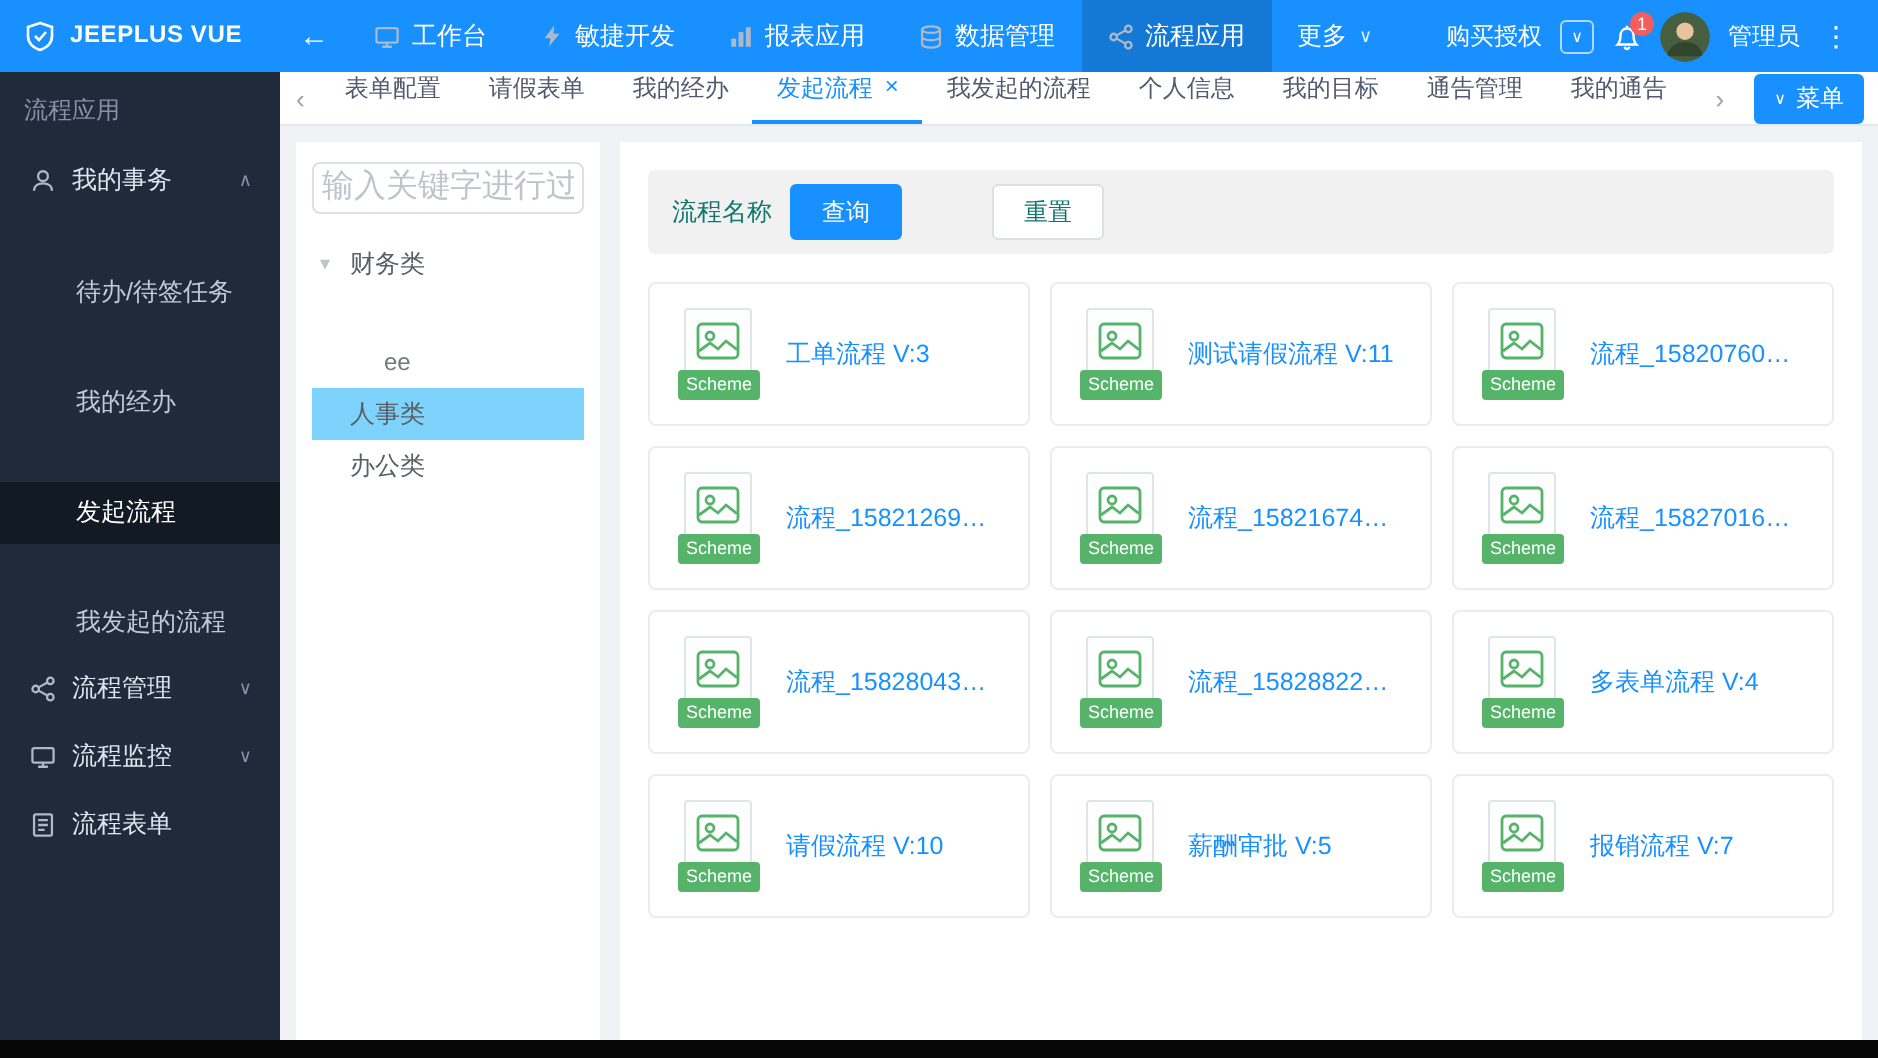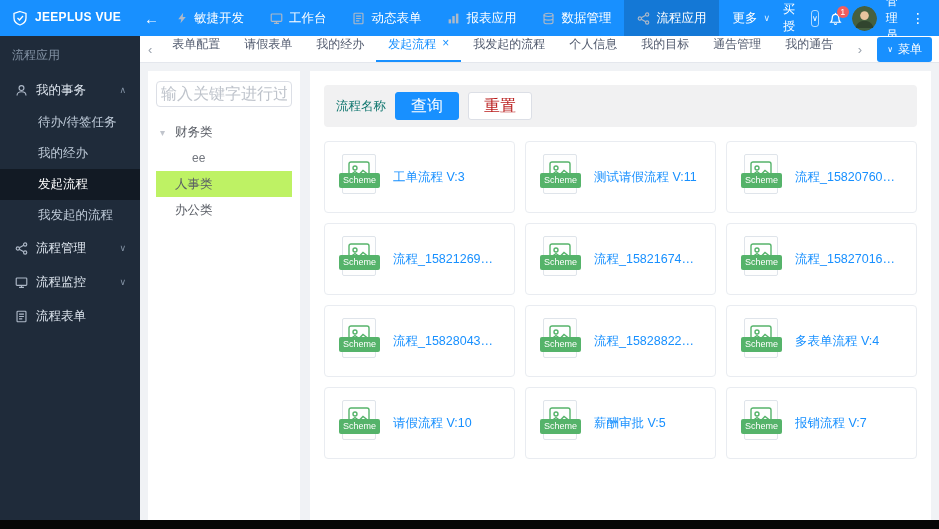--- a/index.html
+++ b/index.html
@@ -22,21 +22,21 @@
   .dots { font-size: 14px; cursor: pointer; padding: 0 2px; }
 
   
   .layout { display: flex; height: 493px; }
 
   
   .sidebar { width: 140px; background: #1f2b3a; flex-shrink: 0; color: #c4cedb; font-size: 12.5px; }
   .sidebar-title { color: #8493a5; font-size: 12px; padding: 11px 0 9px 12px; }
   .side-group { display: flex; align-items: center; gap: 8px; height: 34px; padding: 0 14px 0 15px; cursor: pointer; color: #dde5ee; }
   .side-group .chev { margin-left: auto; font-size: 9px; color: #8493a5; }
-  .side-children .side-item { height: 31px; display: flex; align-items: center; padding-left: 38px; cursor: pointer; color: #bfcbd9; }
+  .side-children .side-item { height: 31px; display: flex; align-items: center; padding-left: 38px; cursor: pointer; color: #bfcbd9; margin-top: 24px; }
   .side-children .side-item.active { background: #121a24; color: #ffffff; }
   .side-icon { display: flex; flex-shrink: 0; color: #aeb9c8; }
 
   
   .right-side { flex: 1; display: flex; flex-direction: column; min-width: 0; }
   .tabbar { height: 27px; background: #fff; border-bottom: 1px solid #e4e7ed; display: flex; align-items: center; font-size: 12px; color: #515a6e; flex-shrink: 0; }
   .tab-arrow { padding: 0 8px; color: #9aa2ad; cursor: pointer; font-size: 13px; }
   .tabs { display: flex; flex: 1; height: 100%; overflow: hidden; }
   .tab { display: flex; padding: 0 12px; height: 100%; cursor: pointer; white-space: nowrap; }
   .tab.active { color: #1890ff; border-bottom: 2px solid #1890ff; }
@@ -46,37 +46,37 @@
 
   
   .content { flex: 1; display: flex; gap: 10px; padding: 8px; min-height: 0; }
   .tree-panel { width: 152px; background: #fff; flex-shrink: 0; padding: 10px 8px; }
   .tree-filter { width: 100%; height: 26px; border: 1px solid #dcdfe6; border-radius: 4px; padding: 0 4px; font-size: 16px; color: #606266; outline: none; font-family: inherit; }
   .tree-filter::placeholder { color: #bfc4cc; }
   .tree { margin-top: 12px; font-size: 12.5px; color: #5a5e66; }
   .tree-node { height: 26px; display: flex; align-items: center; cursor: pointer; padding-left: 4px; }
   .tree-node .tcaret { width: 15px; font-size: 10px; color: #c0c4cc; }
   .tree-node.leaf { padding-left: 19px; }
-  .tree-node.child { padding-left: 36px; font-size: 12px; color: #73777f; }
-  .tree-node.selected { background: #bef264; }
+  .tree-node.child { padding-left: 36px; font-size: 12px; color: #73777f; margin-top: 23px; }
+  .tree-node.selected { background: #7dd3fc; }
 
   .main-panel { flex: 1; background: #fff; padding: 14px; min-width: 0; }
   .filter-bar { background: #f1f1f2; border-radius: 4px; height: 42px; display: flex; align-items: center; gap: 9px; padding: 0 12px; margin-bottom: 14px; }
   .filter-label { font-size: 12.5px; color: #0f766e; }
   .filter-input { width: 168px; height: 28px; border: 1px solid #dcdfe6; border-radius: 4px; padding: 0 10px; font-size: 12px; background: #fff; outline: none; font-family: inherit; }
   .filter-input::placeholder { color: #bfc4cc; }
-  .btn { height: 28px; border-radius: 3px; font-size: 16px; padding: 0 15px; cursor: pointer; font-family: inherit; }
+  .btn { height: 28px; border-radius: 3px; font-size: 12px; padding: 0 15px; cursor: pointer; font-family: inherit; }
   .btn-primary { background: #1890ff; border: 1px solid #1890ff; color: #fff; }
-  .btn-default { background: #fff; border: 1px solid #dcdfe6; color: #b91c1c; }
+  .btn-default { background: #fff; border: 1px solid #dcdfe6; color: #0f766e; margin-left: 36px; }
 
   .card-grid { display: grid; grid-template-columns: repeat(3, 1fr); gap: 10px; grid-auto-rows: 72px; }
   .card { border: 1px solid #e9ecf1; border-radius: 4px; background: #fff; display: flex; align-items: center; gap: 14px; padding: 0 14px; cursor: pointer; overflow: hidden; }
   .card-icon { position: relative; width: 40px; height: 46px; flex-shrink: 0; }
   .file-box { position: absolute; top: 0; left: 3px; width: 34px; height: 40px; border: 1px solid #dfe4ea; border-radius: 2px; background: #fefefe; display: flex; justify-content: center; padding-top: 6px; }
-  .scheme-badge { position: absolute; bottom: 12px; left: 0; background: #55b36a; color: #fff; font-size: 9px; line-height: 1; padding: 3px 4px; border-radius: 2px; }
+  .scheme-badge { position: absolute; bottom: 0; left: 0; background: #55b36a; color: #fff; font-size: 9px; line-height: 1; padding: 3px 4px; border-radius: 2px; }
   .card-link { color: #1890ff; font-size: 12.5px; white-space: nowrap; overflow: hidden; text-overflow: ellipsis; }
 
   .bottom-strip { position: absolute; left: 0; right: 0; bottom: 0; height: 9px; background: #060606; }
 </style>
 </head>
 <body>
 
 <header class="topbar">
   <div class="logo">
     <span class="side-icon">
@@ -84,43 +84,34 @@
           <path d="M8 1.5 L14 3.5 V8 C14 11.5 11.5 13.8 8 15 C4.5 13.8 2 11.5 2 8 V3.5 Z"></path>
           <path d="M5.5 8 L7.5 10 L11 6"></path>
         </svg>
     </span>
     <span>JEEPLUS VUE</span>
   </div>
   <div class="back-btn">←</div>
   <nav class="top-nav">
     <div class="nav-item">
       <span class="side-icon">
+          <svg width="13" height="13" viewBox="0 0 16 16" fill="none" stroke="currentColor" stroke-width="1.4">
+            <rect x="1.5" y="2.5" width="13" height="9" rx="1"></rect>
+            <path d="M8 11.5 V14 M5 14 H11"></path>
+          </svg>
+        </span>
+      <span>工作台</span>
+    </div>
+    <div class="nav-item">
+      <span class="side-icon">
           <svg width="12" height="12" viewBox="0 0 16 16" fill="currentColor">
             <path d="M9.5 1 L3 9.5 H7 L6 15 L13 6.5 H9 Z"></path>
           </svg>
         </span>
       <span>敏捷开发</span>
-    </div>
-    <div class="nav-item">
-      <span class="side-icon">
-          <svg width="13" height="13" viewBox="0 0 16 16" fill="none" stroke="currentColor" stroke-width="1.4">
-            <rect x="1.5" y="2.5" width="13" height="9" rx="1"></rect>
-            <path d="M8 11.5 V14 M5 14 H11"></path>
-          </svg>
-        </span>
-      <span>工作台</span>
-    </div>
-    <div class="nav-item">
-      <span class="side-icon">
-          <svg width="13" height="13" viewBox="0 0 16 16" fill="none" stroke="currentColor" stroke-width="1.4">
-            <rect x="2.5" y="1.5" width="11" height="13" rx="1"></rect>
-            <path d="M5 5 H11 M5 8 H11 M5 11 H9"></path>
-          </svg>
-        </span>
-      <span>动态表单</span>
     </div>
     <div class="nav-item">
       <span class="side-icon">
           <svg width="13" height="13" viewBox="0 0 16 16" fill="currentColor">
             <rect x="2" y="9" width="3" height="5"></rect>
             <rect x="6.5" y="5" width="3" height="9"></rect>
             <rect x="11" y="2" width="3" height="12"></rect>
           </svg>
         </span>
       <span>报表应用</span>

